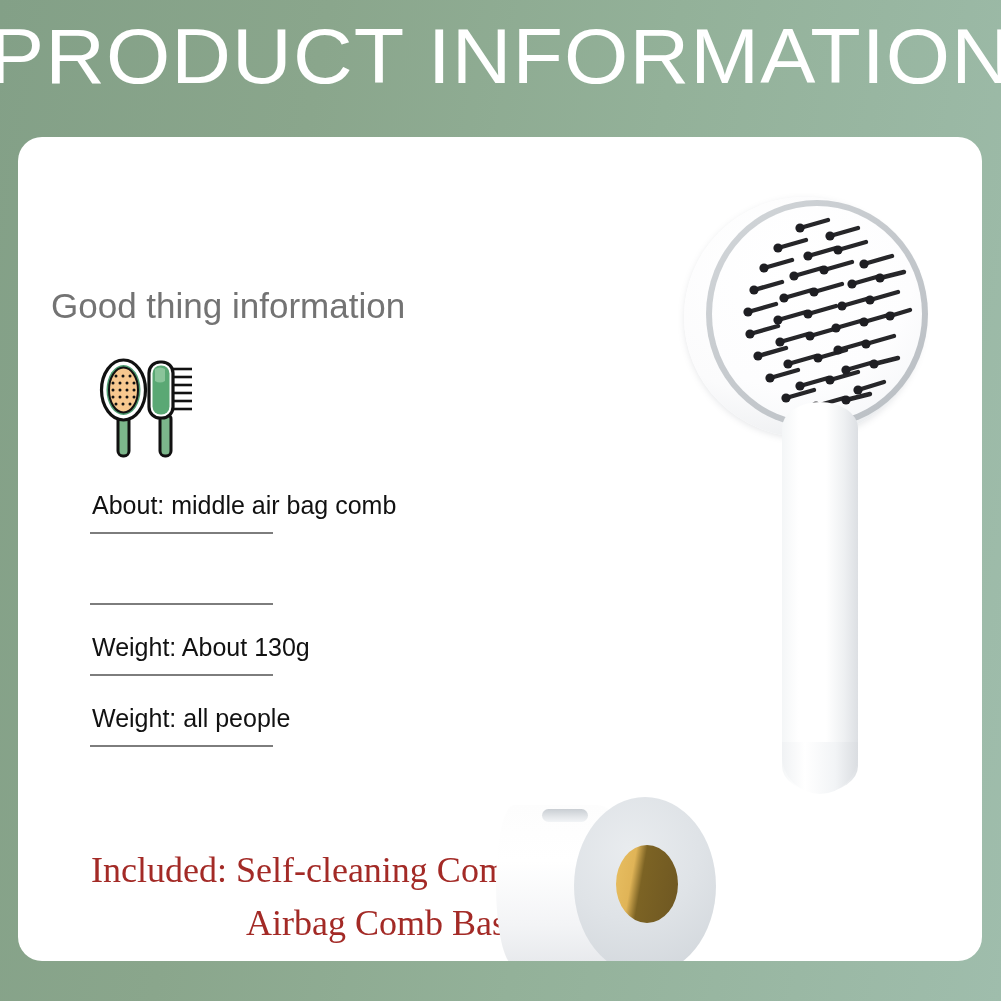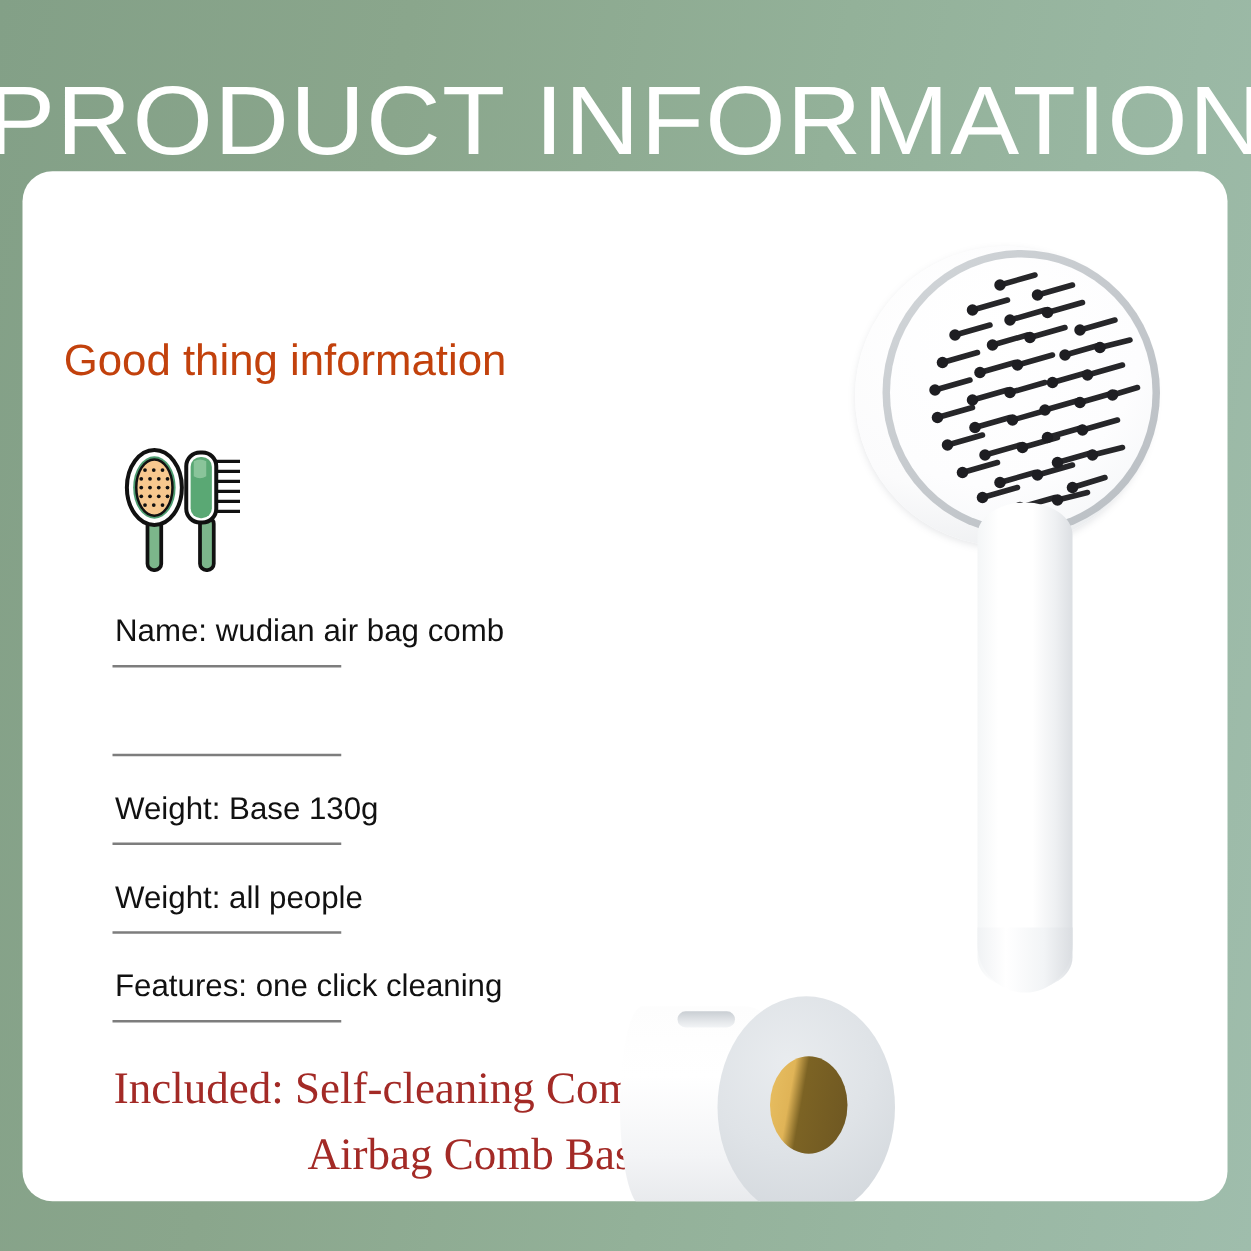--- a/index.html
+++ b/index.html
@@ -21,21 +21,20 @@
     overflow: hidden;
   }
 
   
   .header-band {
     position: absolute;
     left: 0;
     top: 0;
     width: 1001px;
     height: 120px;
-    margin-top: 40px;
   }
   .header-title {
     position: absolute;
     left: 0;
     top: 8px;
     width: 1001px;
     text-align: center;
     color: #ffffff;
     font-family: "Liberation Sans", sans-serif;
     font-size: 78px;
@@ -56,22 +55,22 @@
     height: 824px;
     background: #ffffff;
     border-radius: 24px;
     overflow: hidden;
   }
 
   
   .section-title {
     position: absolute;
     left: 33px;
-    top: 131px;
-    color: #c2410c;
+    top: 148px;
+    color: #737373;
     font-size: 35px;
     line-height: 42px;
     font-weight: 400;
     white-space: nowrap;
     text-align: center;
   }
 
   .brush-icon {
     position: absolute;
     left: 75px;
@@ -288,36 +287,32 @@
         <rect x="67" y="62" width="11" height="42" rx="5" fill="#7cb68b" stroke="#111111" stroke-width="3"></rect>
 
         <rect x="56" y="10" width="24" height="56" rx="11" fill="#ffffff" stroke="#111111" stroke-width="3.2"></rect>
         <rect x="59.5" y="13.5" width="17" height="49" rx="8" fill="#5aa874"></rect>
         <path d="M62 17 q5 -3 10 0 v12 q-5 3 -10 0 z" fill="#8fc79f" opacity="0.9"></path>
       </svg>
     </div>
 
     <div class="spec-list">
       <div class="spec-row">
-        <div class="spec-text">Name: wudian air bag comb</div>
+        <div class="spec-text">About: middle air bag comb</div>
         <div class="spec-rule"></div>
       </div>
       <div class="spec-row">
         <div class="spec-rule"></div>
       </div>
       <div class="spec-row">
-        <div class="spec-text">Weight: Base 130g</div>
+        <div class="spec-text">Weight: About 130g</div>
         <div class="spec-rule"></div>
       </div>
       <div class="spec-row">
         <div class="spec-text">Weight: all people</div>
-        <div class="spec-rule"></div>
-      </div>
-      <div class="spec-row">
-        <div class="spec-text">Features: one click cleaning</div>
         <div class="spec-rule"></div>
       </div>
     </div>
 
     <div class="included">
       <div class="included-line1">Included: Self-cleaning Comb *1</div>
       <div class="included-line2">Airbag Comb Base *1</div>
     </div>
 
     <div class="product-comb">

